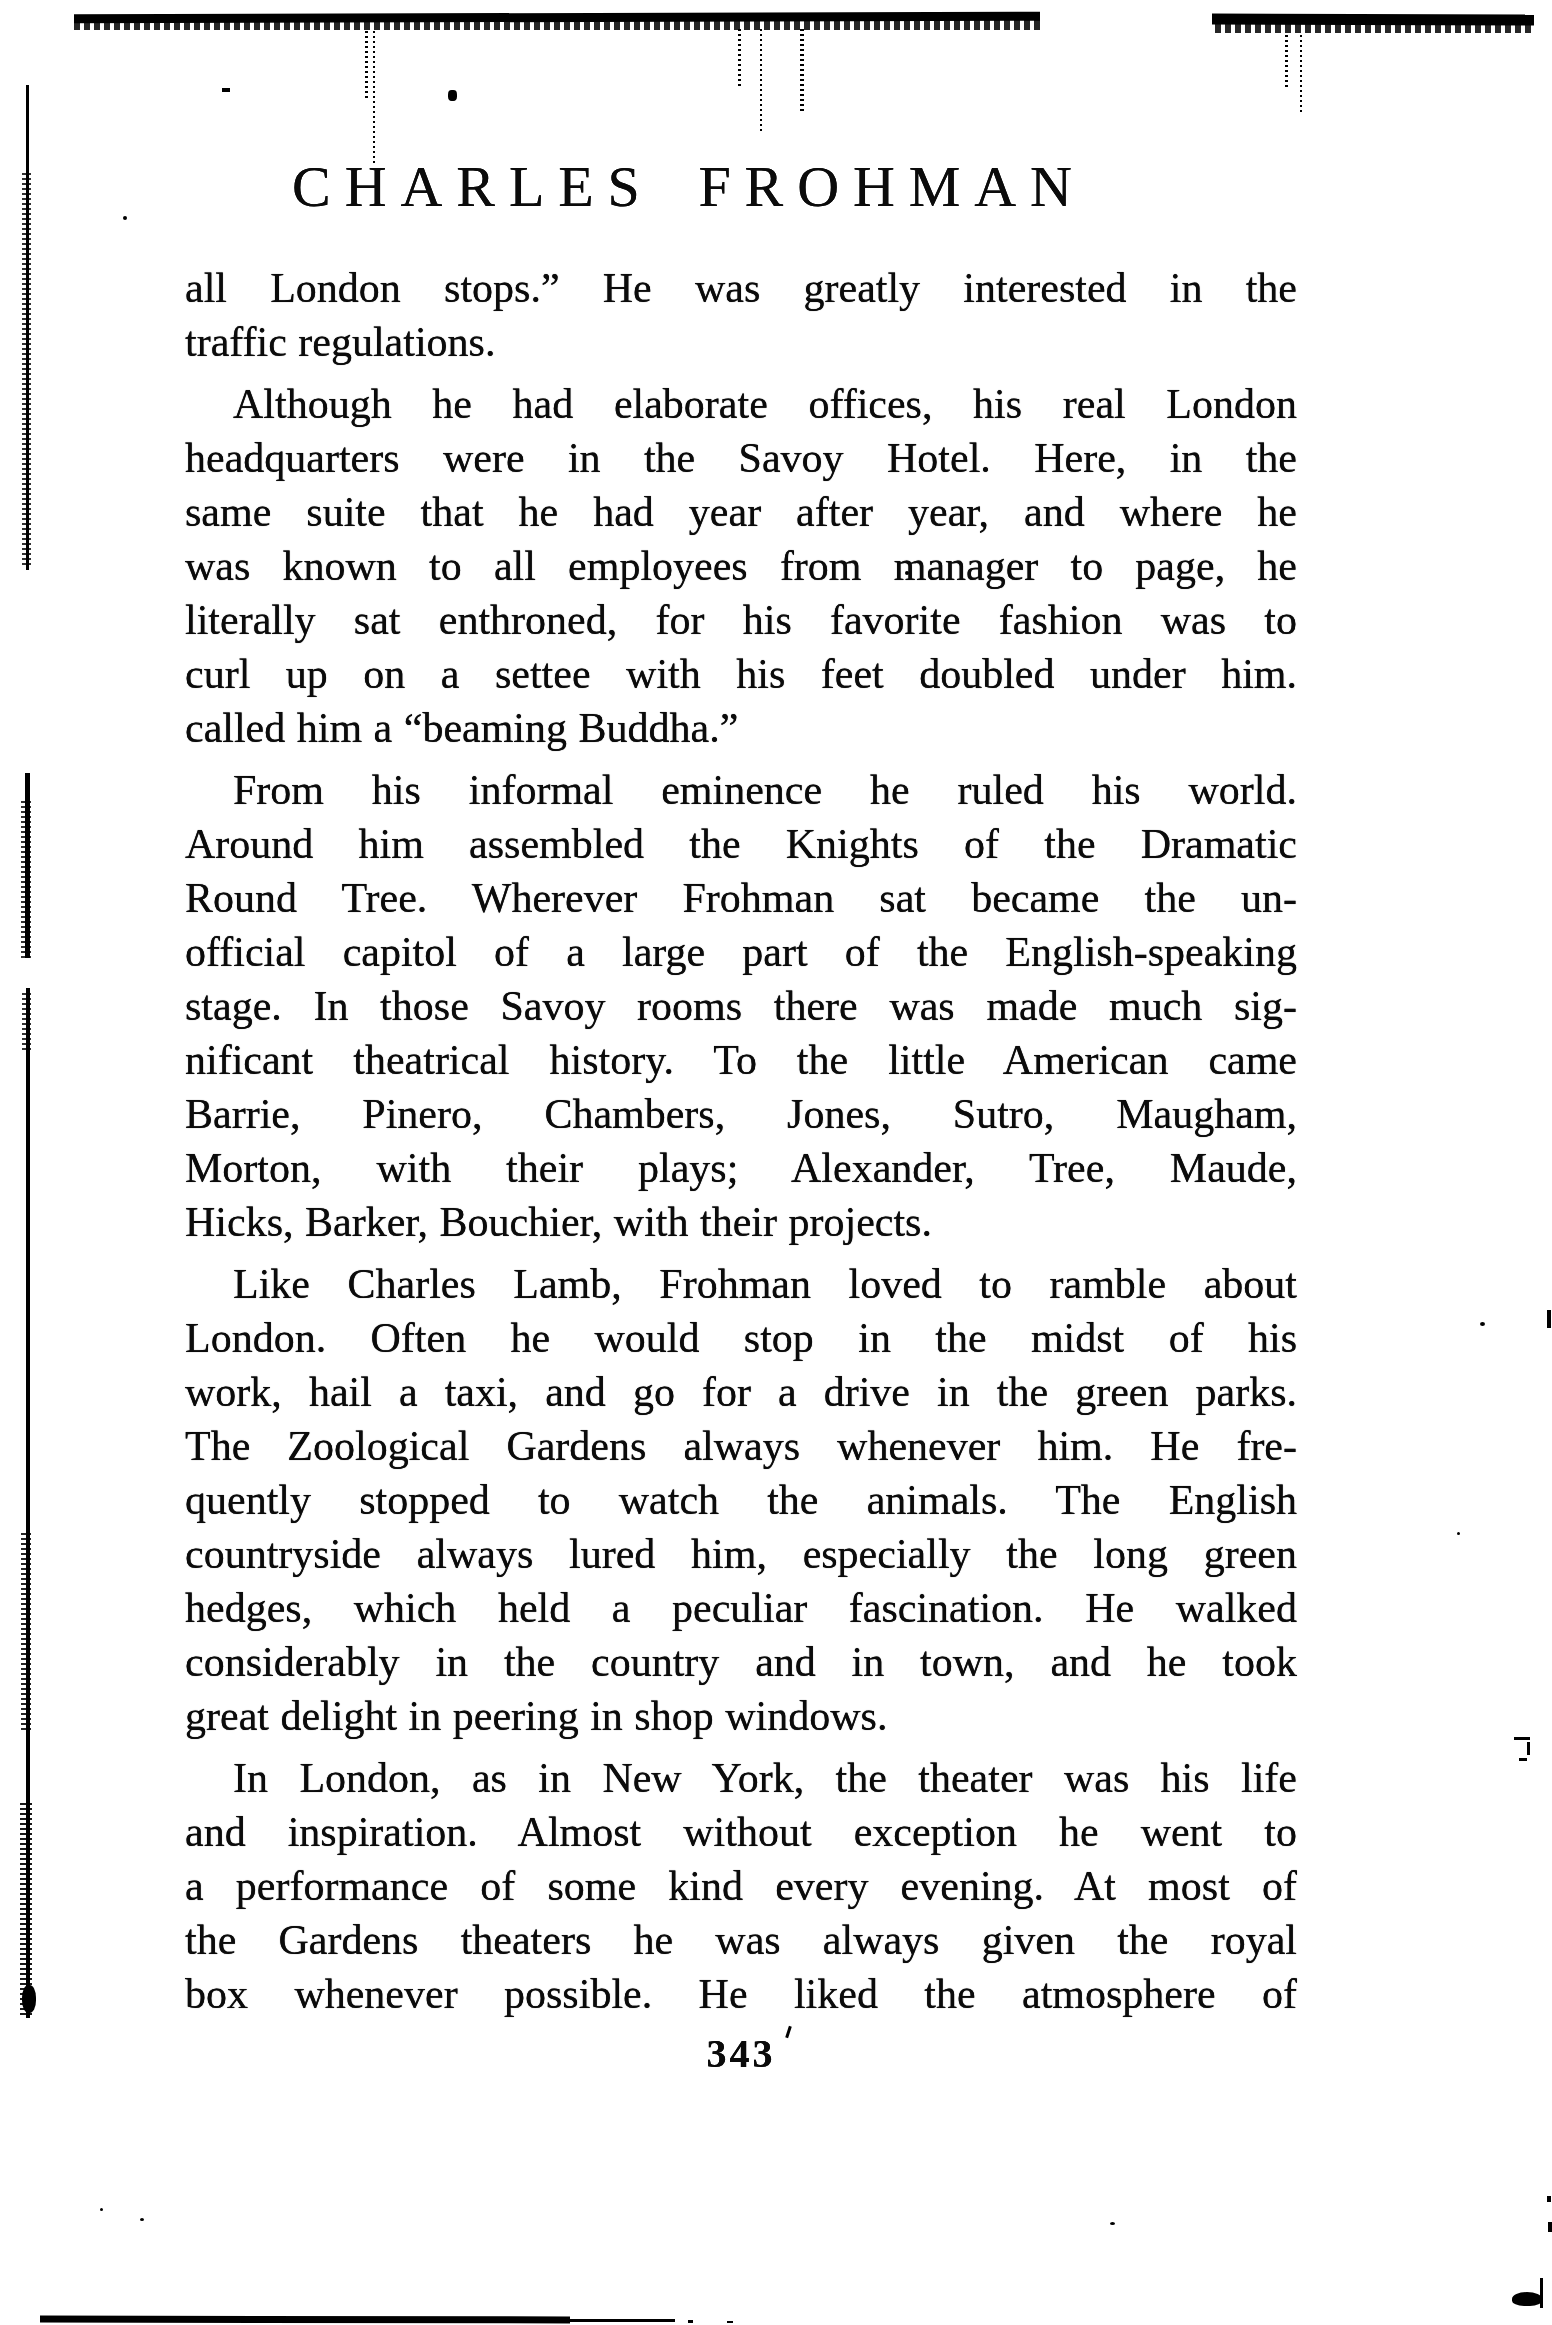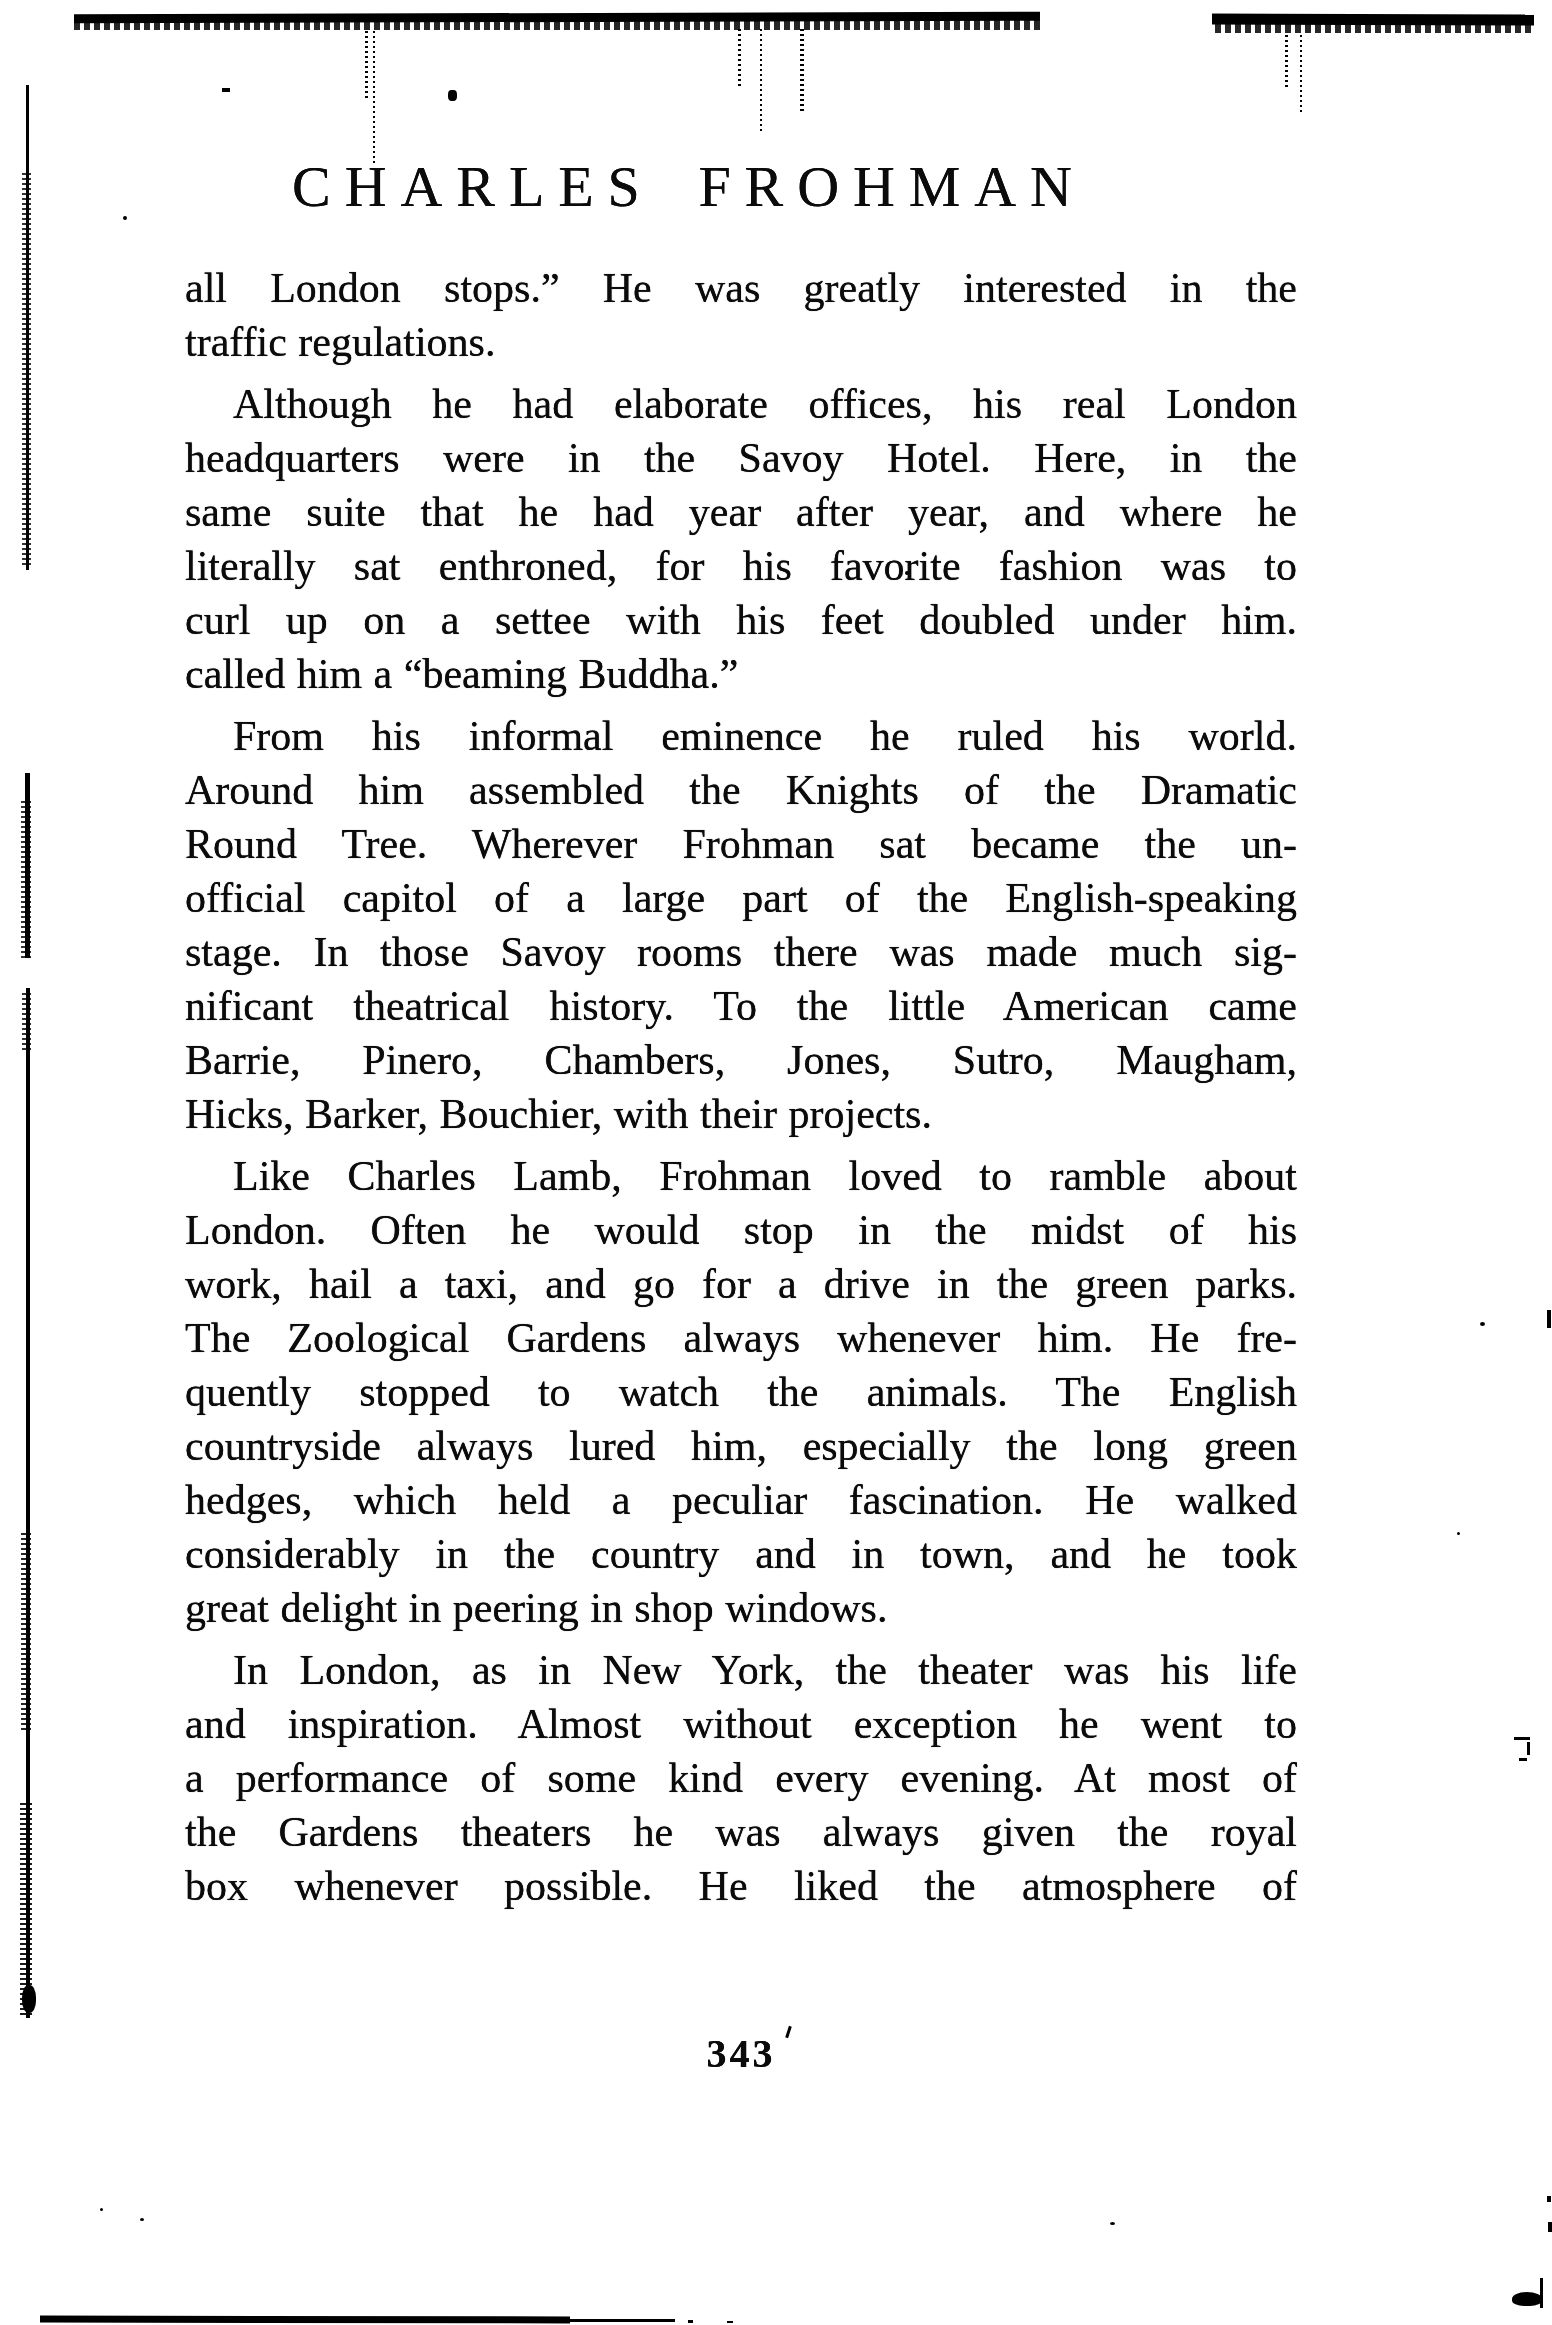--- a/index.html
+++ b/index.html
@@ -106,32 +106,34 @@
 
   <main class="bodytext">
     <div class="para">
       <div class="line">all London stops.” He was greatly interested in the</div>
       <div class="line last">traffic regulations.</div>
     </div>
     <div class="para">
       <div class="line indent">Although he had elaborate offices, his real London</div>
       <div class="line">headquarters were in the Savoy Hotel. Here, in the</div>
       <div class="line">same suite that he had year after year, and where he</div>
+      <div class="line">was known to all employees from manager to page, he</div>
       <div class="line">literally sat enthroned, for his favorite fashion was to</div>
       <div class="line">curl up on a settee with his feet doubled under him.</div>
       <div class="line last">called him a “beaming Buddha.”</div>
     </div>
     <div class="para">
       <div class="line indent">From his informal eminence he ruled his world.</div>
       <div class="line">Around him assembled the Knights of the Dramatic</div>
       <div class="line">Round Tree. Wherever Frohman sat became the un-</div>
       <div class="line">official capitol of a large part of the English-speaking</div>
       <div class="line">stage. In those Savoy rooms there was made much sig-</div>
       <div class="line">nificant theatrical history. To the little American came</div>
       <div class="line">Barrie, Pinero, Chambers, Jones, Sutro, Maugham,</div>
+      <div class="line">Morton, with their plays; Alexander, Tree, Maude,</div>
       <div class="line last">Hicks, Barker, Bouchier, with their projects.</div>
     </div>
     <div class="para">
       <div class="line indent">Like Charles Lamb, Frohman loved to ramble about</div>
       <div class="line">London. Often he would stop in the midst of his</div>
       <div class="line">work, hail a taxi, and go for a drive in the green parks.</div>
       <div class="line">The Zoological Gardens always whenever him. He fre-</div>
       <div class="line">quently stopped to watch the animals. The English</div>
       <div class="line">countryside always lured him, especially the long green</div>
       <div class="line">hedges, which held a peculiar fascination. He walked</div>

